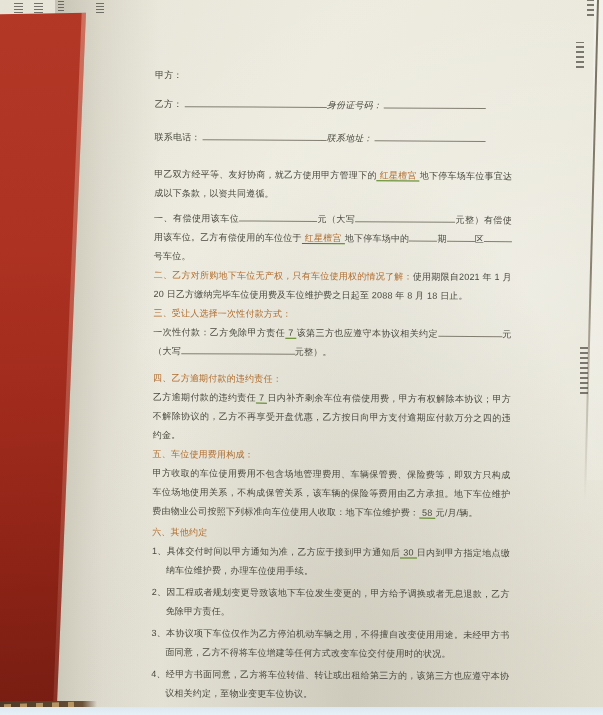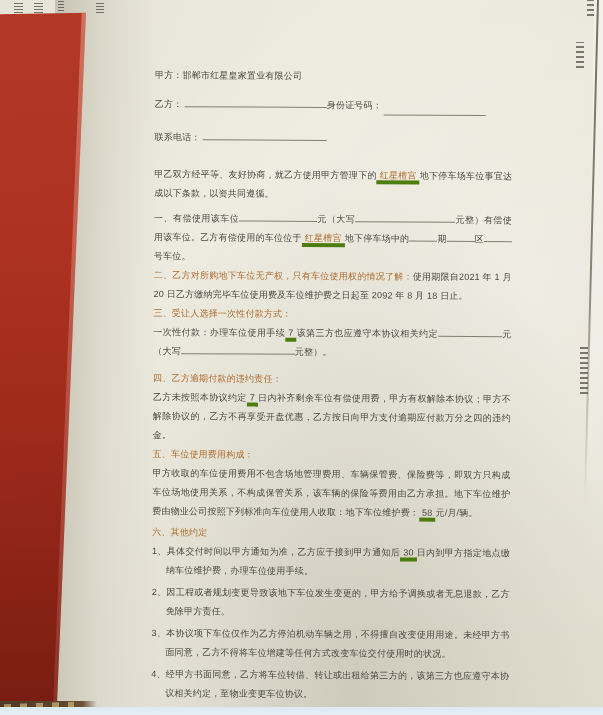--- a/index.html
+++ b/index.html
@@ -68,27 +68,27 @@
   .doc{
     position:absolute;left:155px;top:66px;width:358px;
     font-size:9px;line-height:19px;color:#49483f;
     letter-spacing:.2px;
     transform:rotate(.35deg);transform-origin:0 0;
     text-align:justify;
   }
   .doc p{margin:0;}
   .frow{display:flex;align-items:baseline;}
   .fg1{display:flex;align-items:baseline;width:172px;flex:none;}
-  .fg2{display:flex;align-items:flex-end;flex:1;margin-right:27px;}
+  .fg2{display:flex;align-items:flex-start;flex:1;margin-right:27px;font-style:italic;}
   .lbl{white-space:nowrap;flex:none;}
   .blank{display:inline-block;border-bottom:1px solid #817e70;height:11px;vertical-align:baseline;}
   .fg1 .blank,.fg2 .blank{flex:1;margin-left:2px;}
   .b80{width:78px;} .b100{width:100px;} .b30{width:28px;} .b65{width:64px;} .b115{width:114px;}
   .orange{color:#b06c2c;}
-  .uval{border-bottom:4px solid #4d7c0f;padding:0 3px;}
+  .uval{border-bottom:1px solid #4d7c0f;padding:0 3px;}
   .row1{margin-bottom:10px;}
   .row2{margin-bottom:14px;}
   .row3{margin-bottom:18px;}
   .intro{margin-bottom:6px !important;}
   .c3{margin-bottom:8px !important;}
   .c5{margin-bottom:2px !important;}
   .item{padding-left:14px;text-indent:-14px;margin-bottom:3px !important;}
 </style>
 </head>
 <body>
@@ -115,50 +115,53 @@
   <div class="marks marks-v" style="left:580px;top:347px;width:8px;height:47px;"></div>
 
   <div class="desk-strip"></div>
   <div class="desk-marks"></div>
   <div class="bottom-strip"></div>
 
   <div class="doc">
 
     <div class="frow row1">
       <span class="lbl">甲方：</span>
-      <span>邯郸市红星皇家置业有限公司</span>
     </div>
 
     <div class="frow row2">
       <span class="fg1">
         <span class="lbl">乙方：</span>
         <span class="blank"></span>
       </span>
       <span class="fg2">
         <span class="lbl">身份证号码：</span>
         <span class="blank"></span>
       </span>
     </div>
 
     <div class="frow row3">
       <span class="fg1">
         <span class="lbl">联系电话：</span>
         <span class="blank"></span>
       </span>
+      <span class="fg2">
+        <span class="lbl">联系地址：</span>
+        <span class="blank"></span>
+      </span>
     </div>
 
     <p class="intro"><span>甲乙双方经平等、友好协商，就乙方使用甲方管理下的</span><span class="orange uval">红星檀宫</span><span>地下停车场车位事宜达成以下条款，以资共同遵循。</span></p>
 
     <p><span>一、有偿使用该车位</span><span class="blank b80"></span><span>元（大写</span><span class="blank b100"></span><span>元整）有偿使用该车位。乙方有偿使用的车位位于</span><span class="orange uval">红星檀宫</span><span>地下停车场中的</span><span class="blank b30"></span><span>期</span><span class="blank b30"></span><span>区</span><span class="blank b30"></span><span>号车位。</span></p>
 
-    <p><span class="orange">二、乙方对所购地下车位无产权，只有车位使用权的情况了解：</span><span>使用期限自2021 年 1 月 20 日乙方缴纳完毕车位使用费及车位维护费之日起至 2092 年 8 月 18 日止。</span></p>
+    <p><span class="orange">二、乙方对所购地下车位无产权，只有车位使用权的情况了解：</span><span>使用期限自2021 年 1 月 20 日乙方缴纳完毕车位使用费及车位维护费之日起至 2088 年 8 月 18 日止。</span></p>
 
-    <p class="c3"><span class="orange">三、受让人选择一次性付款方式：</span><br><span>一次性付款：办理车位使用手续</span><span class="uval">7</span><span>该第三方也应遵守本协议相关约定</span><span class="blank b65"></span><span>元（大写</span><span class="blank b115"></span><span>元整）。</span></p>
+    <p class="c3"><span class="orange">三、受让人选择一次性付款方式：</span><br><span>一次性付款：乙方免除甲方责任</span><span class="uval">7</span><span>该第三方也应遵守本协议相关约定</span><span class="blank b65"></span><span>元（大写</span><span class="blank b115"></span><span>元整）。</span></p>
 
-    <p><span class="orange">四、乙方逾期付款的违约责任：</span><br><span>乙方未按照本协议约定</span><span class="uval">7</span><span>日内补齐剩余车位有偿使用费，甲方有权解除本协议；甲方不解除协议的，乙方不再享受开盘优惠，乙方按日向甲方支付逾期应付款万分之四的违约金。</span></p>
+    <p><span class="orange">四、乙方逾期付款的违约责任：</span><br><span>乙方逾期付款的违约责任</span><span class="uval">7</span><span>日内补齐剩余车位有偿使用费，甲方有权解除本协议；甲方不解除协议的，乙方不再享受开盘优惠，乙方按日向甲方支付逾期应付款万分之四的违约金。</span></p>
 
     <p class="c5"><span class="orange">五、车位使用费用构成：</span><br><span>甲方收取的车位使用费用不包含场地管理费用、车辆保管费、保险费等，即双方只构成车位场地使用关系，不构成保管关系，该车辆的保险等费用由乙方承担。地下车位维护费由物业公司按照下列标准向车位使用人收取：地下车位维护费：</span><span class="uval">58</span><span>元/月/辆。</span></p>
 
     <p class="orange">六、其他约定</p>
 
     <p class="item"><span>1、</span><span>具体交付时间以甲方通知为准，乙方应于接到甲方通知后</span><span class="uval">30</span><span>日内到甲方指定地点缴纳车位维护费，办理车位使用手续。</span></p>
 
     <p class="item"><span>2、</span><span>因工程或者规划变更导致该地下车位发生变更的，甲方给予调换或者无息退款，乙方免除甲方责任。</span></p>
 
     <p class="item"><span>3、</span><span>本协议项下车位仅作为乙方停泊机动车辆之用，不得擅自改变使用用途。未经甲方书面同意，乙方不得将车位增建等任何方式改变车位交付使用时的状况。</span></p>

